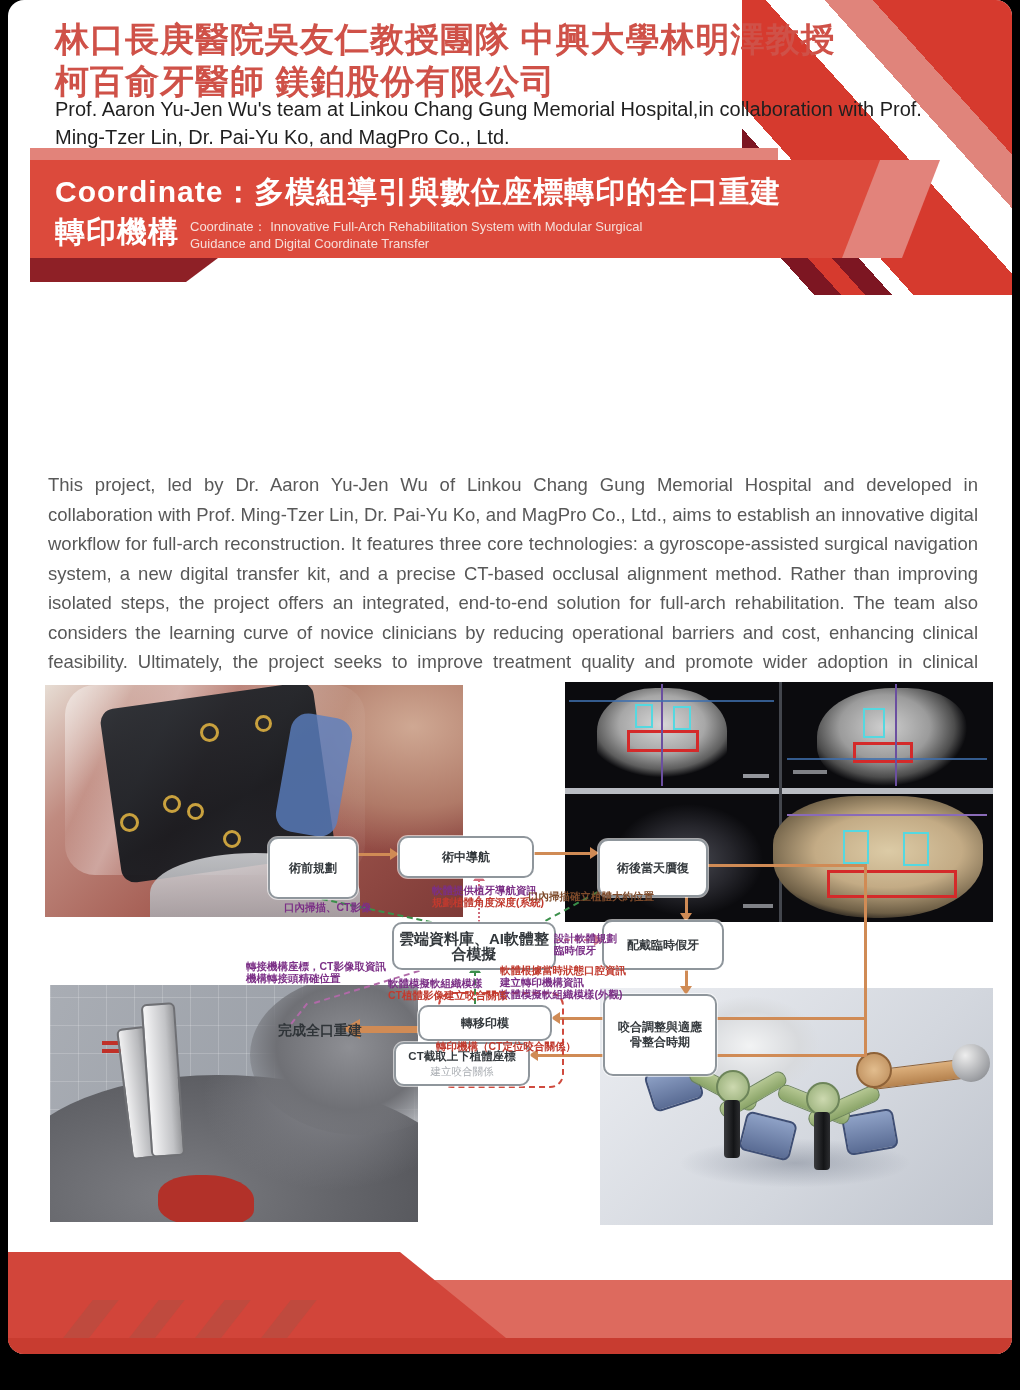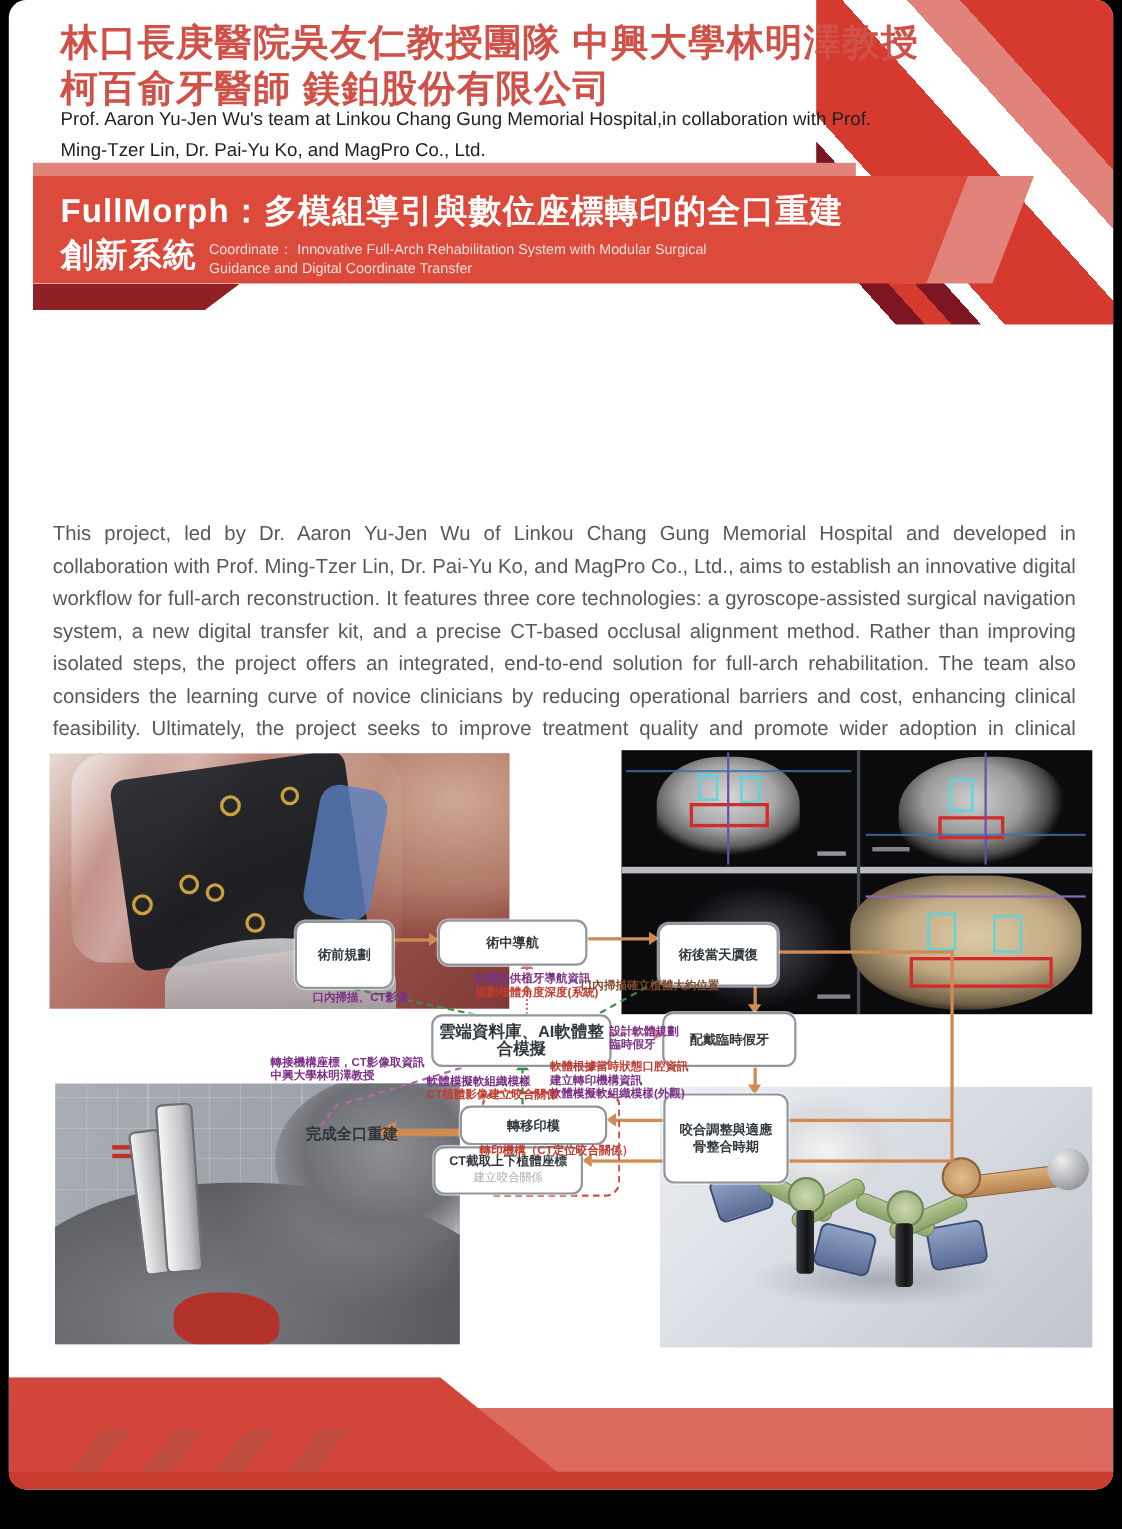--- a/index.html
+++ b/index.html
@@ -2,21 +2,21 @@
 <html><head>
 <meta charset="utf-8">
 <style>
   html,body{margin:0;padding:0;background:#000;}
   #screen{position:relative;width:1020px;height:1390px;background:#000;overflow:hidden;
           font-family:"Liberation Sans","DejaVu Sans",sans-serif;}
   .abs{position:absolute;}
   .page{position:absolute;left:8px;top:0;width:1004px;height:1354px;background:#fff;border-radius:16px;overflow:hidden;}
   
   .hd-title{color:#cf5148;font-weight:700;font-size:34px;letter-spacing:1px;line-height:42px;white-space:nowrap;}
-  .hd-sub{color:#1f1f1f;font-size:17px;line-height:28px;white-space:nowrap;}
+  .hd-sub{color:#1f1f1f;font-size:20px;line-height:28px;white-space:nowrap;}
   
   .bn-title{color:#fff;font-weight:700;font-size:30px;white-space:nowrap;letter-spacing:1px;}
   .bn-sub{color:#f6ded9;font-size:13px;line-height:17px;white-space:nowrap;}
   
   .p-zh{font-size:21.5px;font-weight:600;color:#141414;line-height:38px;text-align:justify;letter-spacing:.5px;}
   .p-en{font-size:18.5px;color:#585858;line-height:29.5px;text-align:justify;}
   
   .fb{position:absolute;background:#fff;border:2px solid #8f969c;border-radius:10px;color:#33383c;
       font-weight:700;font-size:12px;display:flex;flex-direction:column;align-items:center;justify-content:center;
       text-align:center;line-height:15px;box-shadow:0 0 0 1px rgba(255,255,255,.6);z-index:30;}
@@ -43,22 +43,22 @@
 
     <div class="abs hd-title" style="left:47px;top:18px;">林口長庚醫院吳友仁教授團隊 中興大學林明澤教授</div>
     <div class="abs hd-title" style="left:47px;top:60px;">柯百俞牙醫師 鎂鉑股份有限公司</div>
     <div class="abs hd-sub" style="left:47px;top:95px;">Prof. Aaron Yu-Jen Wu's team at Linkou Chang Gung Memorial Hospital,in collaboration with Prof.</div>
     <div class="abs hd-sub" style="left:47px;top:123px;">Ming-Tzer Lin, Dr. Pai-Yu Ko, and MagPro Co., Ltd.</div>
 
     <div class="abs" style="left:22px;top:148px;width:748px;height:12px;background:#e2837a;"></div>
     <div class="abs" style="left:0;top:160px;width:1004px;height:98px;clip-path:polygon(848px 0,932px 0,894px 98px,812px 98px);background:#e2837b;"></div>
     <div class="abs" style="left:22px;top:160px;width:860px;height:98px;clip-path:polygon(0 0,850px 0,812px 98px,0 98px);background:#dc4a3c;"></div>
     <div class="abs" style="left:22px;top:258px;width:200px;height:24px;clip-path:polygon(0 0,188px 0,156px 24px,0 24px);background:#8e2026;"></div>
-    <div class="abs bn-title" style="left:47px;top:172px;">FullMorph：多模組導引與數位座標轉印的全口重建</div>
-    <div class="abs bn-title" style="left:47px;top:212px;">創新系統</div>
+    <div class="abs bn-title" style="left:47px;top:172px;">Coordinate：多模組導引與數位座標轉印的全口重建</div>
+    <div class="abs bn-title" style="left:47px;top:212px;">轉印機構</div>
     <div class="abs bn-sub" style="left:182px;top:218px;">Coordinate： Innovative Full-Arch Rehabilitation System with Modular Surgical</div>
     <div class="abs bn-sub" style="left:182px;top:235px;">Guidance and Digital Coordinate Transfer</div>
 
     <div class="abs p-en" style="left:40px;top:470px;width:930px;">This project, led by Dr. Aaron Yu-Jen Wu of Linkou Chang Gung Memorial Hospital and developed in collaboration with Prof. Ming-Tzer Lin, Dr. Pai-Yu Ko, and MagPro Co., Ltd., aims to establish an innovative digital workflow for full-arch reconstruction. It features three core technologies: a gyroscope-assisted surgical navigation system, a new digital transfer kit, and a precise CT-based occlusal alignment method. Rather than improving isolated steps, the project offers an integrated, end-to-end solution for full-arch rehabilitation. The team also considers the learning curve of novice clinicians by reducing operational barriers and cost, enhancing clinical feasibility. Ultimately, the project seeks to improve treatment quality and promote wider adoption in clinical practice.</div>
 
     <div class="fig" style="left:37px;top:685px;width:418px;height:232px;background:
                 radial-gradient(260px 180px at 88% 18%,#cfa893 0%,#b07a68 45%,rgba(0,0,0,0) 70%),
                 linear-gradient(135deg,#e7ddd4 0%,#c08b80 22%,#a35a50 55%,#7e3a37 100%);">
       <div class="abs" style="left:20px;top:0;width:300px;height:190px;background:
            linear-gradient(115deg,rgba(255,255,255,.5) 0%,rgba(255,255,255,.08) 18%,rgba(255,255,255,.35) 30%,rgba(255,255,255,.05) 45%,rgba(255,255,255,.3) 60%,rgba(255,255,255,.05) 75%);border-radius:30px;"></div>
@@ -196,21 +196,21 @@
     <div class="lbl pu" style="left:276px;top:901px;">口內掃描、CT影像</div>
     <div class="lbl pu" style="left:424px;top:884px;">軟體提供植牙導航資訊</div>
     <div class="lbl rd" style="left:424px;top:896px;">規劃植體角度深度(系統)</div>
     <div class="lbl br" style="left:520px;top:890px;">口內掃描確立植體大約位置</div>
     <div class="lbl pu" style="left:546px;top:932px;">設計軟體規劃</div>
     <div class="lbl pu" style="left:546px;top:944px;">臨時假牙</div>
     <div class="lbl rd" style="left:492px;top:964px;">軟體根據當時狀態口腔資訊</div>
     <div class="lbl pu" style="left:492px;top:976px;">建立轉印機構資訊</div>
     <div class="lbl pu" style="left:492px;top:988px;">軟體模擬軟組織模樣(外觀)</div>
     <div class="lbl pu" style="left:238px;top:960px;">轉接機構座標，CT影像取資訊</div>
-    <div class="lbl pu" style="left:238px;top:972px;">中興大學林明澤教授</div>
+    <div class="lbl pu" style="left:238px;top:972px;">機構轉接頭精確位置</div>
     <div class="lbl pu" style="left:380px;top:977px;">軟體模擬軟組織模樣</div>
     <div class="lbl rd" style="left:380px;top:989px;">CT植體影像建立咬合關係</div>
     <div class="lbl rd" style="left:428px;top:1040px;z-index:32;">轉印機構（CT定位咬合關係）</div>
 
     <div class="abs" style="left:0;top:1242px;width:1004px;height:112px;">
       <div class="abs" style="left:0;top:38px;width:1004px;height:74px;background:#dd6a5e;"></div>
       <div class="abs" style="left:0;top:0;width:520px;height:112px;clip-path:polygon(0 10px,392px 10px,508px 104px,0 104px);background:#d2453a;"></div>
       <div class="abs" style="left:66px;top:58px;width:26px;height:48px;background:#bf4a3e;transform:skewX(-38deg);"></div>
       <div class="abs" style="left:132px;top:58px;width:26px;height:48px;background:#bf4a3e;transform:skewX(-38deg);"></div>
       <div class="abs" style="left:198px;top:58px;width:26px;height:48px;background:#bf4a3e;transform:skewX(-38deg);"></div>

